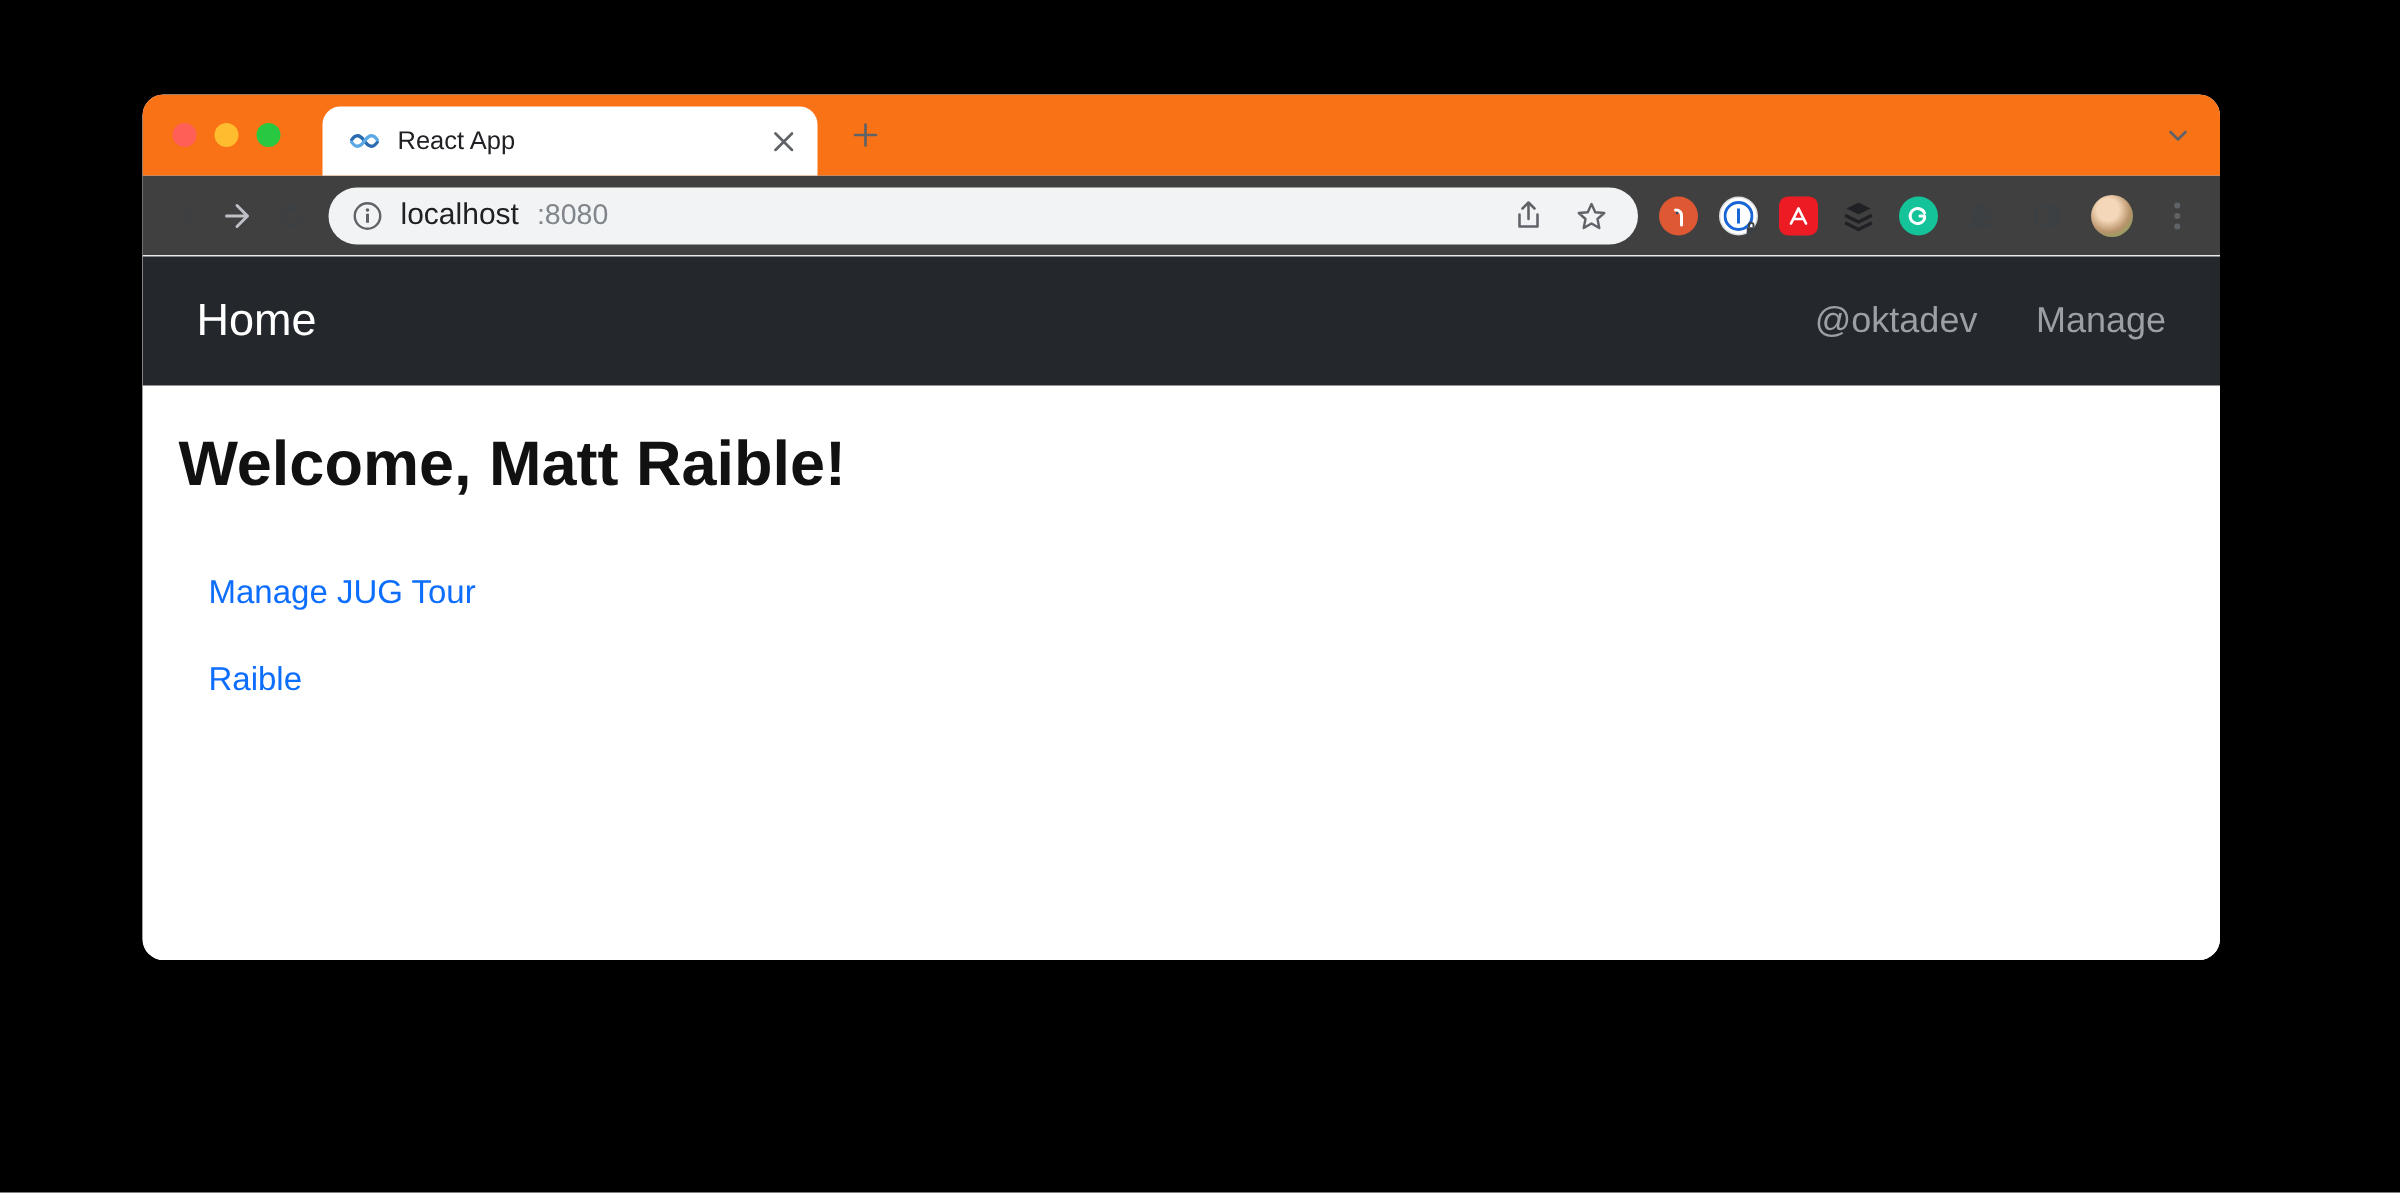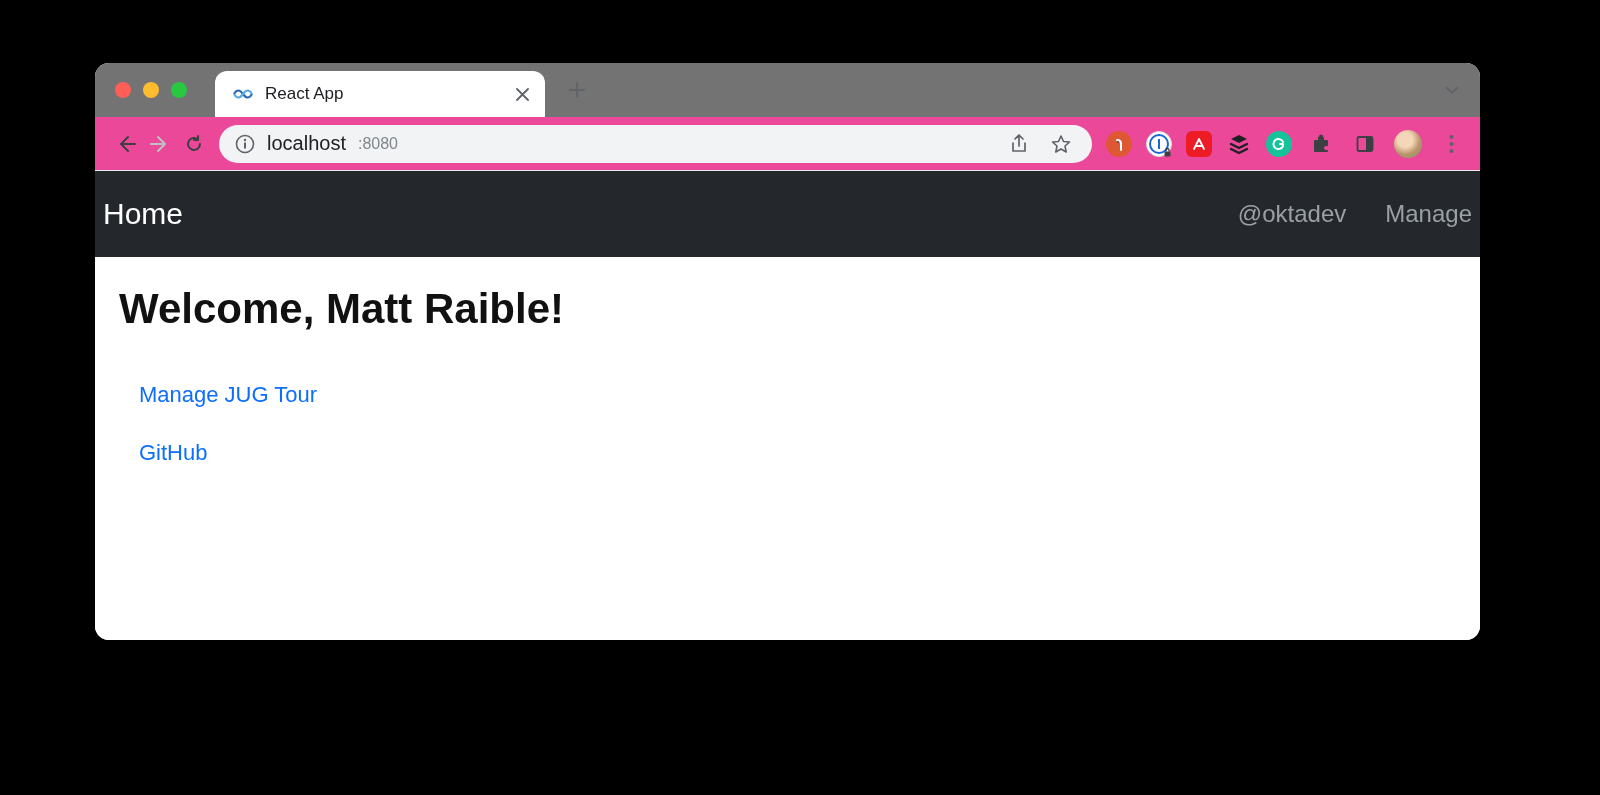--- a/index.html
+++ b/index.html
@@ -13,21 +13,21 @@
       background: #fff;
       border-radius: 14px;
       overflow: hidden;
       box-shadow: 0 20px 60px rgba(0,0,0,0.5);
       display: flex;
       flex-direction: column;
     }
     
     .tab-strip {
       height: 54px;
-      background: #737373;
+      background: #f97316;
       display: flex;
       align-items: center;
       padding-left: 20px;
       position: relative;
     }
     .traffic-lights { display: flex; gap: 12px; align-items: center; margin-right: 28px; }
     .tl { width: 16px; height: 16px; border-radius: 50%; }
     .tl.red { background: #ff5f57; }
     .tl.yellow { background: #febc2e; }
     .tl.green { background: #28c840; }
@@ -46,57 +46,57 @@
     }
     .tab .favicon { width: 20px; height: 20px; display:flex; align-items:center; justify-content:center; }
     .tab .title { font-size: 17px; color: #202124; flex: 1; }
     .tab .close { width: 18px; height:18px; display:flex; align-items:center; justify-content:center; color:#5f6368; cursor:pointer; }
     .new-tab { width: 40px; height:40px; display:flex; align-items:center; justify-content:center; color:#5f6368; cursor:pointer; margin-left:12px; }
     .chev-down { position:absolute; right:20px; color:#5f6368; }
 
     
     .toolbar {
       height: 54px;
-      background: #ec4899;
+      background: #404040;
       display: flex;
       align-items: center;
       padding: 0 14px;
       border-bottom: 1px solid #e8eaed;
     }
     .nav-btn { width: 34px; height:34px; display:flex; align-items:center; justify-content:center; color:#5f6368; border-radius:50%; cursor:pointer; }
     .nav-btn.disabled { color:#bdc1c6; }
     .omnibox {
       flex: 1;
       height: 38px;
       background: #f1f3f4;
       border-radius: 19px;
       display: flex;
       align-items: center;
       padding: 0 16px;
       gap: 12px;
       margin: 0 8px;
     }
     .omnibox .info-icon { color:#5f6368; }
     .omnibox .host { font-size: 20px; color:#202124; }
-    .omnibox .port { font-size: 16px; color:#80868b; }
+    .omnibox .port { font-size: 19px; color:#80868b; }
     .omnibox .spacer { flex:1; }
     .tool-icon { width:30px; height:30px; display:flex; align-items:center; justify-content:center; color:#5f6368; cursor:pointer; }
     .ext-icons { display:flex; align-items:center; gap:14px; margin-left:6px; }
     .ext { width:26px; height:26px; border-radius:50%; display:flex; align-items:center; justify-content:center; font-size:13px; font-weight:bold; color:#fff; }
     .avatar { width:28px; height:28px; border-radius:50%; background: radial-gradient(circle at 40% 35%, #f4d7b8 30%, #b8936b 60%, #7aa659 90%); }
     .menu-dots { color:#5f6368; }
 
     
     .content { flex:1; display:flex; flex-direction:column; background:#fff; }
     .navbar {
       height: 86px;
       background: #24282c;
       display:flex;
       align-items:center;
-      padding: 0 8px;
+      padding: 0 36px;
       justify-content: space-between;
     }
     .navbar .brand { color:#fff; font-size: 30px; font-weight:400; }
     .navbar .right { display:flex; gap:39px; }
     .navbar .navlink { color:#9aa0a6; font-size:24px; cursor:pointer; }
     .page { padding: 28px 24px; }
     .page h1 { font-size: 42px; font-weight:600; color:#111; margin-bottom: 49px; }
     .page .link { display:block; font-size:22px; color:#0d6efd; margin: 0 0 32px 20px; cursor:pointer; }
 
     svg { display:block; }
@@ -242,17 +242,17 @@
     <div class="navbar">
       <div class="brand">Home</div>
       <div class="right">
         <span class="navlink">@oktadev</span>
         <span class="navlink">Manage</span>
       </div>
     </div>
     <div class="page">
       <h1>Welcome, Matt Raible!</h1>
       <a class="link">Manage JUG Tour</a>
-      <a class="link">GitHub</a>
+      <a class="link">Raible</a>
     </div>
   </div>
 
 </div>
 
 </body></html>

